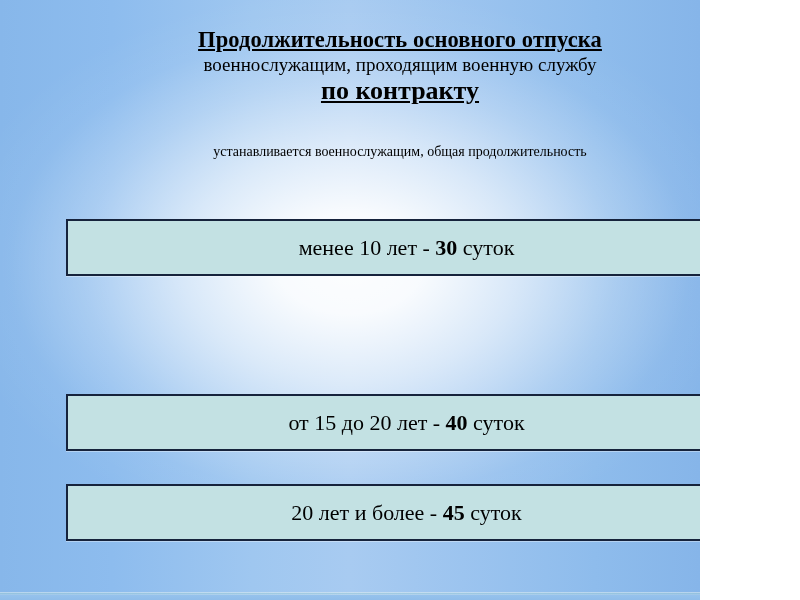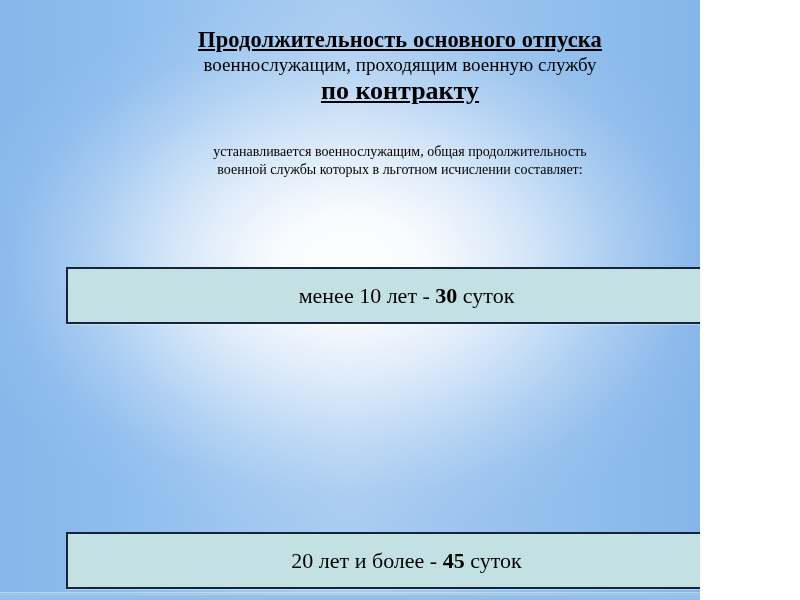--- a/index.html
+++ b/index.html
@@ -101,21 +101,20 @@
     left: 66px;
     width: 681px;
     height: 57px;
     box-sizing: border-box;
     background-color: #c3e1e3;
     border: 2px solid #16233c;
     display: flex;
     align-items: center;
     justify-content: center;
     box-shadow: 0 1px 0 rgba(255,255,255,0.35);
-    margin-top: 48px;
   }
   #box-1 { top: 219px; }
   #box-2 { top: 304px; }
   #box-3 { top: 394px; }
   #box-4 { top: 484px; }
 
   .entry-text {
     font-size: 22px;
     color: #000000;
     white-space: nowrap;
@@ -133,30 +132,34 @@
   <div id="content">
 
     <div id="title-block">
       <span class="title-line-1">Продолжительность основного отпуска</span>
       <span class="title-line-2">военнослужащим, проходящим военную службу</span>
       <span class="title-line-3">по контракту</span>
     </div>
 
     <div id="lead-in">
       <span>устанавливается военнослужащим, общая продолжительность</span>
-      <span>военной службы которых в льготном исчислении составляет:</span>
     </div>
 
     <div class="entry-box" id="box-1">
       <div class="entry-text">
         <span>менее 10 лет - </span><span class="num">30</span><span> суток</span>
       </div>
     </div>
 
 
+    <div class="entry-box" id="box-3">
+      <div class="entry-text">
+        <span>от 15 до 20 лет - </span><span class="num">40</span><span> суток</span>
+      </div>
+    </div>
 
     <div class="entry-box" id="box-4">
       <div class="entry-text">
         <span>20 лет и более - </span><span class="num">45</span><span> суток</span>
       </div>
     </div>
 
   </div>
 
   <div id="bottom-band"></div>

